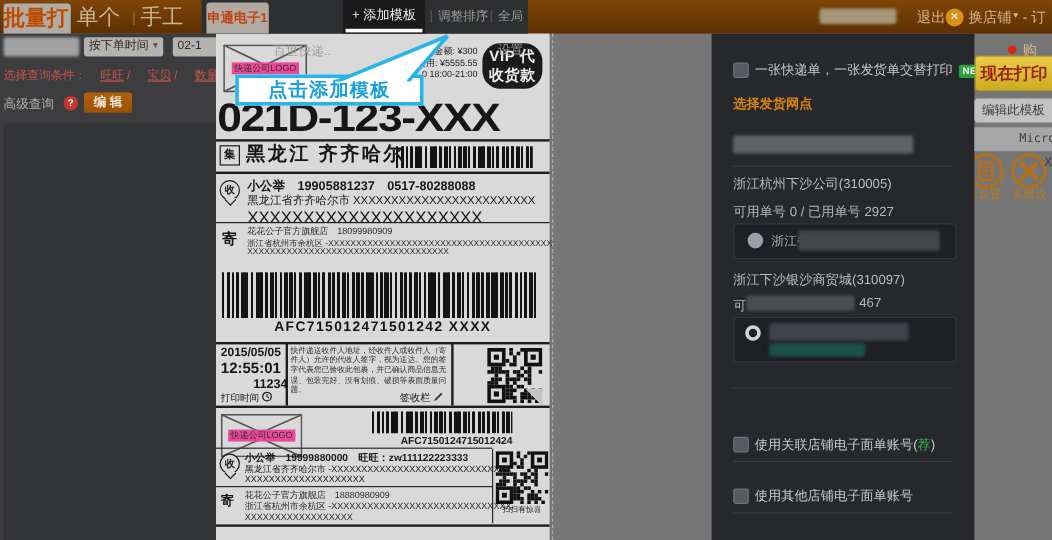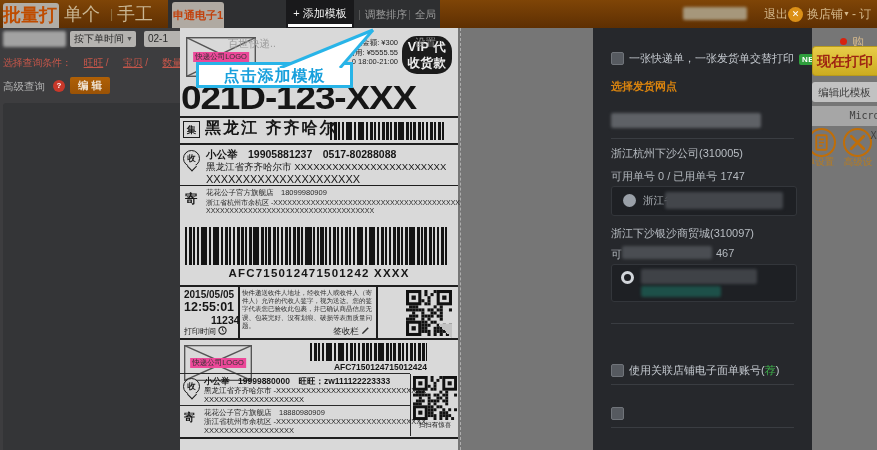--- a/index.html
+++ b/index.html
@@ -156,21 +156,21 @@
     <div class="ab hr" style="left:0;top:88px;width:278px;height:2px;"></div>
 
     <div class="ab" style="left:3px;top:93px;width:15px;height:15px;border:1.5px solid #1c1c1c;font-size:9.5px;font-weight:bold;text-align:center;line-height:15px;">集</div>
     <div class="ab nowrap" style="left:25px;top:90px;font-size:16px;font-weight:bold;letter-spacing:2px;">黑龙江 齐齐哈尔</div>
     <div class="ab barcode" style="left:150px;top:94px;width:114px;height:18px;"></div>
     <div class="ab hr" style="left:0;top:115px;width:278px;height:1.5px;"></div>
 
     <div class="ab pin" style="left:3px;top:122px;">收</div>
     <div class="ab nowrap" style="left:26px;top:120px;font-size:10.5px;font-weight:600;">小公举　19905881237　0517-80288088</div>
     <div class="ab nowrap" style="left:26px;top:133px;font-size:9.5px;">黑龙江省齐齐哈尔市 XXXXXXXXXXXXXXXXXXXXXXXX</div>
-    <div class="ab nowrap" style="left:26px;top:145px;font-size:11px;">XXXXXXXXXXXXXXXXXXXXX</div>
+    <div class="ab nowrap" style="left:26px;top:145px;font-size:14px;">XXXXXXXXXXXXXXXXXXXXX</div>
     <div class="ab hr" style="left:0;top:157px;width:278px;height:1px;"></div>
 
     <div class="ab" style="left:5px;top:163px;font-size:12.5px;font-weight:bold;">寄</div>
     <div class="ab nowrap" style="left:26px;top:160px;font-size:7.5px;color:#282828;">花花公子官方旗舰店　18099980909</div>
     <div class="ab nowrap" style="left:26px;top:170px;font-size:7px;color:#282828;">浙江省杭州市余杭区 -XXXXXXXXXXXXXXXXXXXXXXXXXXXXXXXXXXXXXXXX</div>
     <div class="ab nowrap" style="left:26px;top:179px;font-size:7px;color:#282828;">XXXXXXXXXXXXXXXXXXXXXXXXXXXXXXXXXXXX</div>
 
     <div class="ab barcode" style="left:5px;top:199px;width:264px;height:38px;"></div>
     <div class="ab" style="left:0;top:239px;width:278px;text-align:center;font-size:11.5px;font-weight:bold;letter-spacing:1.2px;">AFC715012471501242 XXXX</div>
 
@@ -390,21 +390,21 @@
 
   <div id="panel" class="ab">
     <div class="ab cb" style="left:18px;top:24px;"></div>
     <div class="ab nowrap" style="left:36px;top:23px;">
       <span>一张快递单，一张发货单交替打印</span><span class="new">NEW</span>
     </div>
     <div class="ab plink" style="left:18px;top:51px;">选择发货网点</div>
     <div class="ab blurbox" style="left:18px;top:85px;width:150px;height:15px;background:#5e6166;"></div>
     <div class="ab pdiv" style="left:18px;top:110px;width:183px;"></div>
     <div class="ab" style="left:18px;top:118px;color:#b9bec4;">浙江杭州下沙公司(310005)</div>
-    <div class="ab" style="left:18px;top:141px;color:#b3b8be;">可用单号 0 / 已用单号 1747</div>
+    <div class="ab" style="left:18px;top:141px;color:#b3b8be;">可用单号 0 / 已用单号 2927</div>
     <div class="ab optbox" style="left:18px;top:158px;width:184px;height:28px;">
       <div class="ab radio-flat" style="left:11px;top:7px;"></div>
       <div class="ab" style="left:31px;top:7px;color:#aeb3b9;font-size:10.5px;">浙江省</div>
       <div class="ab blurbox" style="left:53px;top:5px;width:118px;height:17px;background:#43464b;"></div>
     </div>
     <div class="ab" style="left:18px;top:198px;color:#b9bec4;">浙江下沙银沙商贸城(310097)</div>
     <div class="ab nowrap" style="left:18px;top:219px;color:#b3b8be;">
       <span>可</span>
     </div>
     <div class="ab blurbox" style="left:29px;top:218px;width:90px;height:13px;background:#4a4d52;"></div>
@@ -414,20 +414,21 @@
       <div class="ab blurbox" style="left:29px;top:4px;width:116px;height:15px;background:#3f4247;"></div>
       <div class="ab blurbox" style="left:29px;top:21px;width:80px;height:11px;background:#1d5049;"></div>
     </div>
     <div class="ab pdiv" style="left:18px;top:295px;width:183px;"></div>
     <div class="ab cb" style="left:18px;top:336px;"></div>
     <div class="ab nowrap" style="left:36px;top:335px;">
       <span>使用关联店铺电子面单账号</span><span>(</span><span class="green">荐</span><span>)</span>
     </div>
     <div class="ab pdiv" style="left:18px;top:356px;width:183px;"></div>
     <div class="ab cb" style="left:18px;top:379px;"></div>
+    <div class="ab" style="left:36px;top:378px;">使用其他店铺电子面单账号</div>
     <div class="ab pdiv" style="left:18px;top:399px;width:183px;"></div>
   </div>
 
   <div class="ab" style="left:840px;top:38px;width:7px;height:7px;border-radius:50%;background:#d8230f;z-index:6;"></div>
   <div id="printbtn" class="ab">现在打印</div>
   <div id="editTplBtn" class="ab">编辑此模板</div>
   <div id="printerSel" class="ab">Microsoft X…</div>
   <div class="ab tool-circle" style="left:807px;top:128px;">
     <svg width="25" height="25" viewBox="0 0 24 24">
       <rect x="7" y="5" width="10" height="14" rx="1" fill="none" stroke="#c06e08" stroke-width="1.8"></rect>

